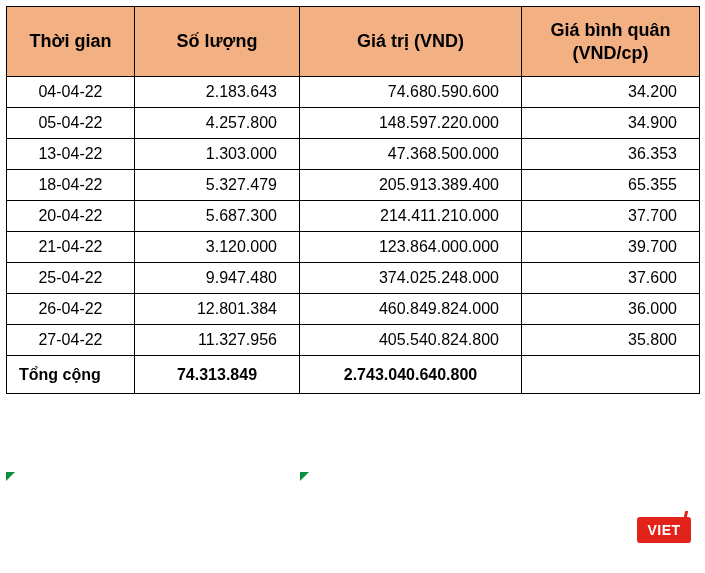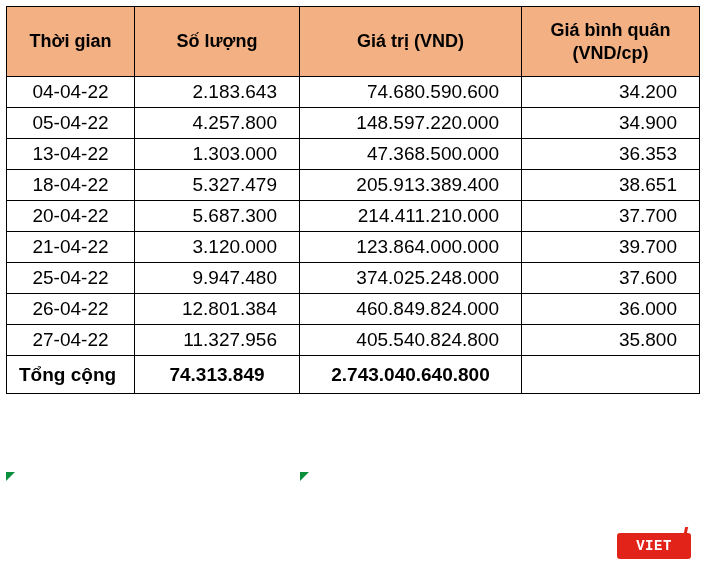--- a/index.html
+++ b/index.html
@@ -20,21 +20,21 @@
     top: 6px;
     width: 693px;
   }
   table {
     border-collapse: collapse;
     width: 100%;
     table-layout: fixed;
   }
   th, td {
     border: 1px solid #000000;
-    font-size: 19px;
+    font-size: 16px;
     color: #000000;
     padding: 0 10px;
     height: 31px;
     box-sizing: border-box;
   }
   thead th {
     background: #f3b183;
     font-weight: bold;
     text-align: center;
     height: 70px;
@@ -70,33 +70,32 @@
     position: absolute;
     width: 0;
     height: 0;
     border-top: 9px solid #0a8f3c;
     border-right: 9px solid transparent;
     pointer-events: none;
   }
   .logo {
     position: absolute;
     right: 14px;
-    bottom: 14px;
-    width: 74px;
+    bottom: 30px;
+    width: 54px;
     height: 26px;
     background: #e2231a;
     border-radius: 3px;
     color: #ffffff;
     font-size: 14px;
     font-weight: bold;
     letter-spacing: 0.5px;
     display: flex;
     align-items: center;
     justify-content: center;
-    font-family: Liberation Mono, monospace;
   }
   .logo .tick {
     position: absolute;
     right: 4px;
     top: -6px;
     width: 3px;
     height: 11px;
     background: #e2231a;
     transform: skewX(-12deg);
   }
@@ -139,21 +138,21 @@
       <tr>
         <td class="date">13-04-22</td>
         <td class="num">1.303.000</td>
         <td class="num">47.368.500.000</td>
         <td class="num">36.353</td>
       </tr>
       <tr>
         <td class="date">18-04-22</td>
         <td class="num">5.327.479</td>
         <td class="num">205.913.389.400</td>
-        <td class="num">38.651</td>
+        <td class="num">65.355</td>
       </tr>
       <tr>
         <td class="date">20-04-22</td>
         <td class="num">5.687.300</td>
         <td class="num">214.411.210.000</td>
         <td class="num">37.700</td>
       </tr>
       <tr>
         <td class="date">21-04-22</td>
         <td class="num">3.120.000</td>

